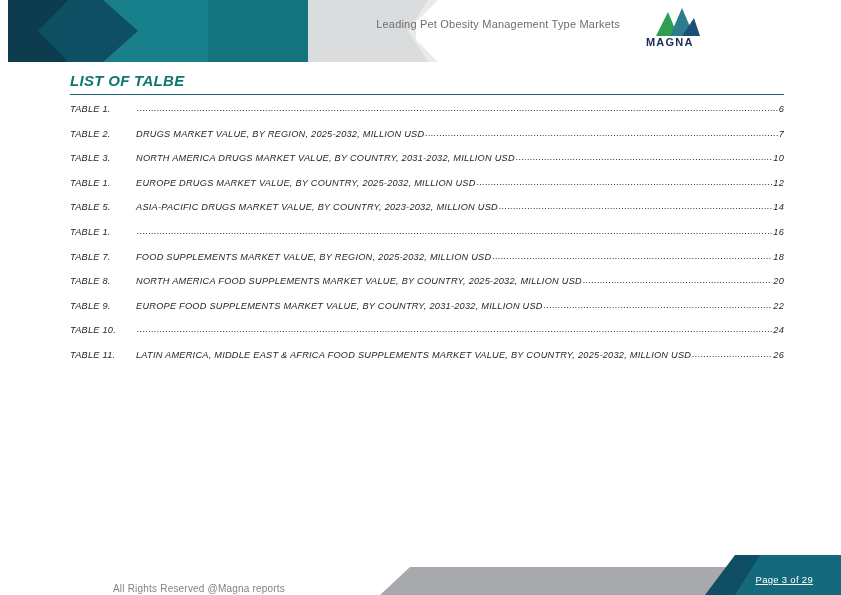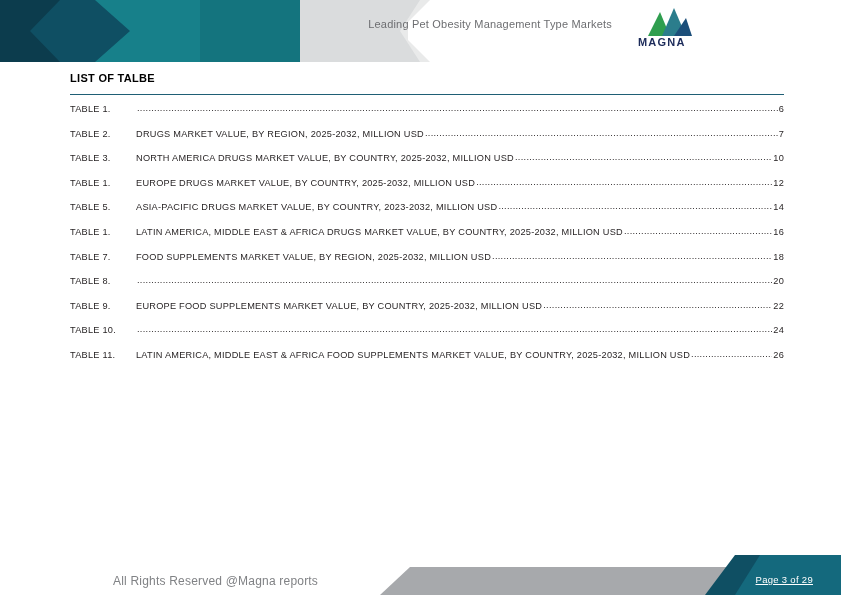--- a/index.html
+++ b/index.html
@@ -11,21 +11,21 @@
     height: 595px;
     background: #ffffff;
     font-family: "Liberation Sans", sans-serif;
     overflow: hidden;
     position: relative;
   }
 
   
   .header {
     position: absolute;
-    top: 0; left: 0;
+    top: 0; left: 8px;
     width: 722px;
     height: 62px;
   }
   .header-shapes {
     position: absolute;
     top: 0; left: 0;
     width: 460px;
     height: 62px;
   }
   .header-title {
@@ -54,23 +54,24 @@
     letter-spacing: 1.2px;
     color: #1c2b5a;
     font-weight: bold;
   }
 
   
   .list-title {
     position: absolute;
     top: 72px;
     left: 70px;
-    font-size: 11px;
+    font-size: 15px;
     font-weight: bold;
-    color: #000000;
+    font-style: italic;
+    color: #0f766e;
     letter-spacing: 0.3px;
   }
   .title-rule {
     position: absolute;
     top: 94px;
     left: 70px;
     width: 714px;
     height: 1px;
     background: #1f5f75;
   }
@@ -83,20 +84,21 @@
     width: 714px;
   }
   .toc-row {
     display: flex;
     align-items: baseline;
     height: 24.6px;
     font-size: 9.2px;
     color: #231f20;
     letter-spacing: 0.25px;
     white-space: nowrap;
+    font-style: italic;
   }
   .toc-label {
     width: 66px;
     flex: 0 0 66px;
   }
   .toc-text {
     flex: 0 0 auto;
   }
   .toc-dots {
     flex: 1 1 auto;
@@ -117,22 +119,22 @@
   .footer {
     position: absolute;
     left: 0;
     bottom: 0;
     width: 841px;
     height: 48px;
   }
   .footer-text {
     position: absolute;
     left: 113px;
-    bottom: 7px;
-    font-size: 12px;
+    bottom: 1px;
+    font-size: 10px;
     color: #808285;
     letter-spacing: 0.2px;
   }
   .page-text {
     position: absolute;
     right: 28px;
     bottom: 10px;
     font-size: 9.5px;
     color: #ffffff;
     letter-spacing: 0.3px;
@@ -172,56 +174,56 @@
       <span class="toc-page">6</span>
     </div>
     <div class="toc-row">
       <span class="toc-label">TABLE 2.</span>
       <span class="toc-text">DRUGS MARKET VALUE, BY REGION, 2025-2032, MILLION USD</span>
       <span class="toc-dots">....................................................................................................................................................................................................................................................................</span>
       <span class="toc-page">7</span>
     </div>
     <div class="toc-row">
       <span class="toc-label">TABLE 3.</span>
-      <span class="toc-text">NORTH AMERICA DRUGS MARKET VALUE, BY COUNTRY, 2025-2032, MILLION USD</span>
+      <span class="toc-text">NORTH AMERICA DRUGS MARKET VALUE, BY COUNTRY, 2031-2032, MILLION USD</span>
       <span class="toc-dots">....................................................................................................................................................................................................................................................................</span>
       <span class="toc-page">10</span>
     </div>
     <div class="toc-row">
       <span class="toc-label">TABLE 1.</span>
       <span class="toc-text">EUROPE DRUGS MARKET VALUE, BY COUNTRY, 2025-2032, MILLION USD</span>
       <span class="toc-dots">....................................................................................................................................................................................................................................................................</span>
       <span class="toc-page">12</span>
     </div>
     <div class="toc-row">
       <span class="toc-label">TABLE 5.</span>
       <span class="toc-text">ASIA-PACIFIC DRUGS MARKET VALUE, BY COUNTRY, 2023-2032, MILLION USD</span>
       <span class="toc-dots">....................................................................................................................................................................................................................................................................</span>
       <span class="toc-page">14</span>
     </div>
     <div class="toc-row">
       <span class="toc-label">TABLE 1.</span>
-      <span class="toc-text">LATIN AMERICA, MIDDLE EAST &amp; AFRICA DRUGS MARKET VALUE, BY COUNTRY, 2025-2032, MILLION USD</span>
       <span class="toc-dots">....................................................................................................................................................................................................................................................................</span>
       <span class="toc-page">16</span>
     </div>
     <div class="toc-row">
       <span class="toc-label">TABLE 7.</span>
       <span class="toc-text">FOOD SUPPLEMENTS MARKET VALUE, BY REGION, 2025-2032, MILLION USD</span>
       <span class="toc-dots">....................................................................................................................................................................................................................................................................</span>
       <span class="toc-page">18</span>
     </div>
     <div class="toc-row">
       <span class="toc-label">TABLE 8.</span>
+      <span class="toc-text">NORTH AMERICA FOOD SUPPLEMENTS MARKET VALUE, BY COUNTRY, 2025-2032, MILLION USD</span>
       <span class="toc-dots">....................................................................................................................................................................................................................................................................</span>
       <span class="toc-page">20</span>
     </div>
     <div class="toc-row">
       <span class="toc-label">TABLE 9.</span>
-      <span class="toc-text">EUROPE FOOD SUPPLEMENTS MARKET VALUE, BY COUNTRY, 2025-2032, MILLION USD</span>
+      <span class="toc-text">EUROPE FOOD SUPPLEMENTS MARKET VALUE, BY COUNTRY, 2031-2032, MILLION USD</span>
       <span class="toc-dots">....................................................................................................................................................................................................................................................................</span>
       <span class="toc-page">22</span>
     </div>
     <div class="toc-row">
       <span class="toc-label">TABLE 10.</span>
       <span class="toc-dots">....................................................................................................................................................................................................................................................................</span>
       <span class="toc-page">24</span>
     </div>
     <div class="toc-row">
       <span class="toc-label">TABLE 11.</span>

